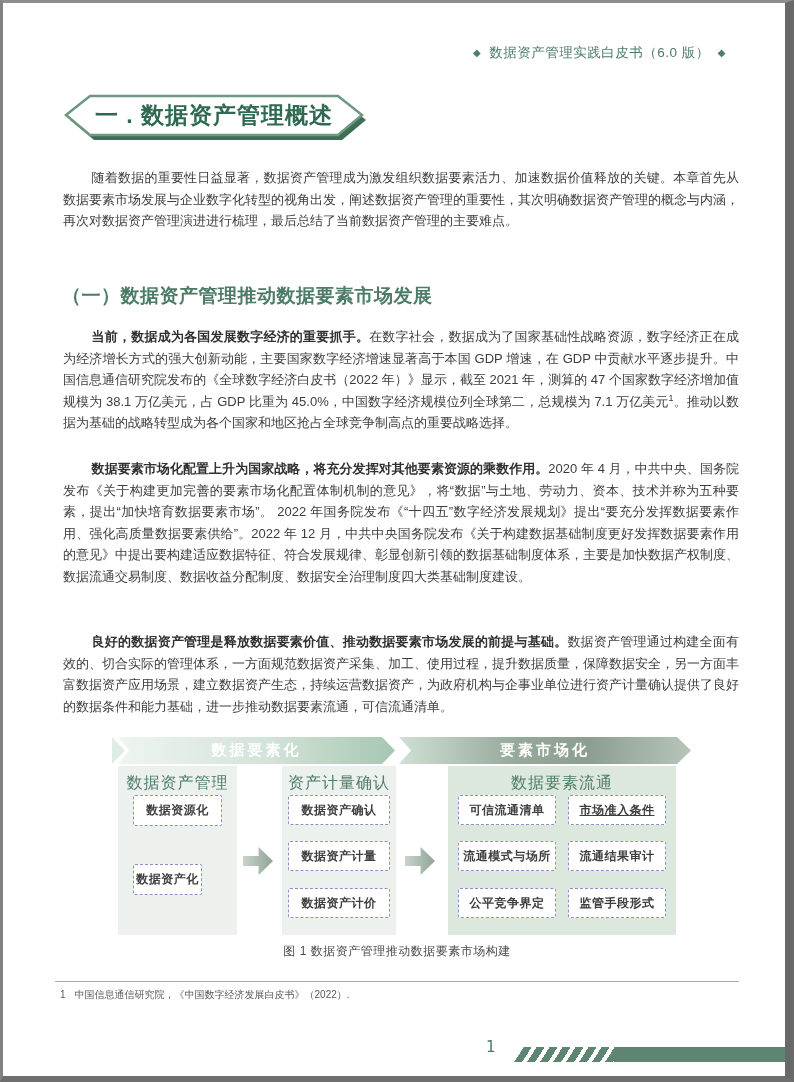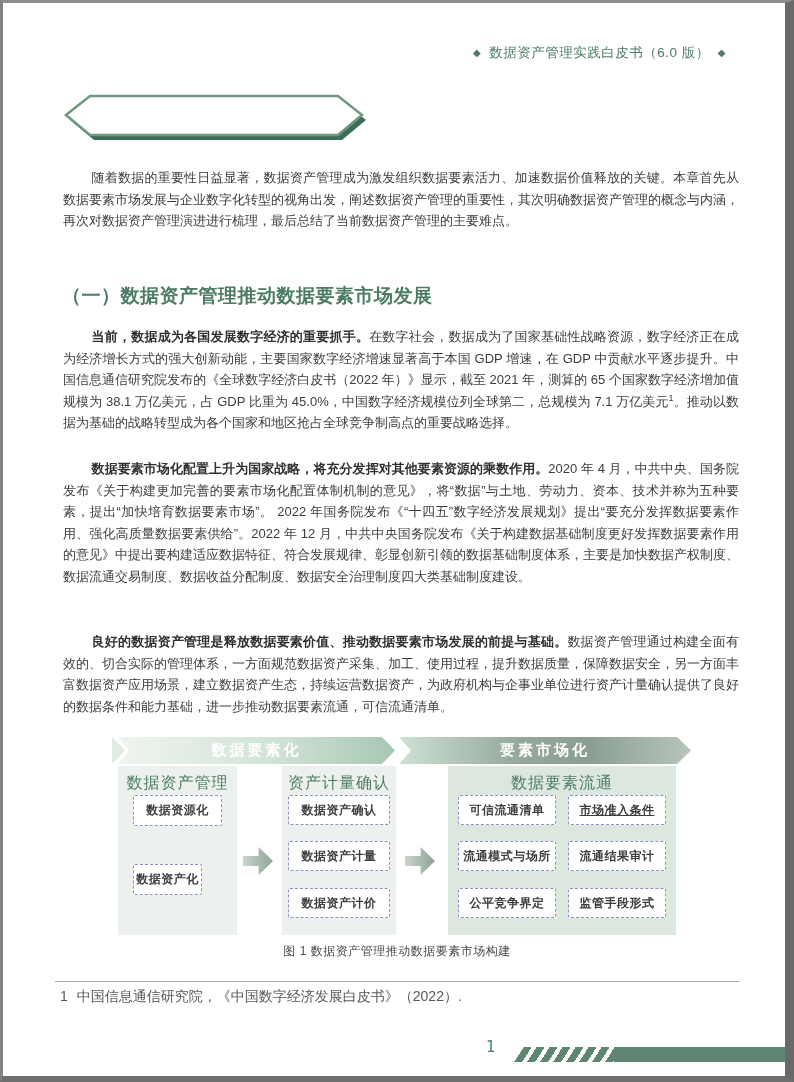--- a/index.html
+++ b/index.html
@@ -82,21 +82,21 @@
     clip-path:polygon(0 32%,52% 32%,52% 0,100% 50%,52% 100%,52% 68%,0 68%);
   }
   #fat-arrow-1{left:243px;}
   #fat-arrow-2{left:405px;}
   .fig-caption{
     position:absolute;top:943px;left:0;width:794px;text-align:center;
     font-size:12px;color:#4c4c4c;letter-spacing:0.5px;
   }
   
   .footnote-rule{position:absolute;left:55px;top:981px;width:684px;border-top:1px solid #a8a8a8;}
-  .footnote{position:absolute;left:60px;top:988px;font-size:14px;color:#585858;text-align:center;}
+  .footnote{position:absolute;left:60px;top:988px;font-size:10px;color:#585858;text-align:center;}
   .footnote .fn-marker{margin-right:9px;}
   
   .page-num{
     position:absolute;left:486px;top:1038px;font-size:15px;color:#4c7a64;
     font-family:"DejaVu Sans",sans-serif;
   }
   .hatch{
     position:absolute;left:514px;top:1047px;width:104px;height:15px;
     transform:skewX(-33deg);transform-origin:bottom left;
     background:repeating-linear-gradient(90deg,#5e8571 0 8px,transparent 8px 13px);
@@ -112,30 +112,31 @@
   <span class="diamond">◆</span>
   <span>数据资产管理实践白皮书（6.0 版）</span>
   <span class="diamond">◆</span>
 </div>
 
 <div class="banner">
   <svg width="300" height="52" viewBox="0 0 300 52">
     <polygon points="6,27 30,8 278,8 302,27 278,47 30,47" fill="#3f6e57"></polygon>
     <polygon points="2,22 26,3 274,3 298,22 274,42 26,42" fill="#ffffff" stroke="#6e987f" stroke-width="2.5"></polygon>
   </svg>
+  <div class="banner-text">一 . 数据资产管理概述</div>
 </div>
 
 <p class="para" id="p-intro">
   <span>随着数据的重要性日益显著，数据资产管理成为激发组织数据要素活力、加速数据价值释放的关键。本章首先从数据要素市场发展与企业数字化转型的视角出发，阐述数据资产管理的重要性，其次明确数据资产管理的概念与内涵，再次对数据资产管理演进进行梳理，最后总结了当前数据资产管理的主要难点。</span>
 </p>
 
 <h2 class="section-heading">（一）数据资产管理推动数据要素市场发展</h2>
 
 <p class="para" id="p1">
-  <span class="lead">当前，数据成为各国发展数字经济的重要抓手。</span><span>在数字社会，数据成为了国家基础性战略资源，数字经济正在成为经济增长方式的强大创新动能，主要国家数字经济增速显著高于本国 GDP 增速，在 GDP 中贡献水平逐步提升。中国信息通信研究院发布的《全球数字经济白皮书（2022 年）》显示，截至 2021 年，测算的 65 个国家数字经济增加值规模为 38.1 万亿美元，占 GDP 比重为 45.0%，中国数字经济规模位列全球第二，总规模为 7.1 万亿美元</span><sup>1</sup><span>。推动以数据为基础的战略转型成为各个国家和地区抢占全球竞争制高点的重要战略选择。</span>
+  <span class="lead">当前，数据成为各国发展数字经济的重要抓手。</span><span>在数字社会，数据成为了国家基础性战略资源，数字经济正在成为经济增长方式的强大创新动能，主要国家数字经济增速显著高于本国 GDP 增速，在 GDP 中贡献水平逐步提升。中国信息通信研究院发布的《全球数字经济白皮书（2022 年）》显示，截至 2021 年，测算的 47 个国家数字经济增加值规模为 38.1 万亿美元，占 GDP 比重为 45.0%，中国数字经济规模位列全球第二，总规模为 7.1 万亿美元</span><sup>1</sup><span>。推动以数据为基础的战略转型成为各个国家和地区抢占全球竞争制高点的重要战略选择。</span>
 </p>
 
 <p class="para" id="p2">
   <span class="lead">数据要素市场化配置上升为国家战略，将充分发挥对其他要素资源的乘数作用。</span><span>2020 年 4 月，中共中央、国务院发布《关于构建更加完善的要素市场化配置体制机制的意见》，将“数据”与土地、劳动力、资本、技术并称为五种要素，提出“加快培育数据要素市场”。 2022 年国务院发布《“十四五”数字经济发展规划》提出“要充分发挥数据要素作用、强化高质量数据要素供给”。2022 年 12 月，中共中央国务院发布《关于构建数据基础制度更好发挥数据要素作用的意见》中提出要构建适应数据特征、符合发展规律、彰显创新引领的数据基础制度体系，主要是加快数据产权制度、数据流通交易制度、数据收益分配制度、数据安全治理制度四大类基础制度建设。</span>
 </p>
 
 <p class="para" id="p3">
   <span class="lead">良好的数据资产管理是释放数据要素价值、推动数据要素市场发展的前提与基础。</span><span>数据资产管理通过构建全面有效的、切合实际的管理体系，一方面规范数据资产采集、加工、使用过程，提升数据质量，保障数据安全，另一方面丰富数据资产应用场景，建立数据资产生态，持续运营数据资产，为政府机构与企事业单位进行资产计量确认提供了良好的数据条件和能力基础，进一步推动数据要素流通，可信流通清单。</span>
 </p>
 

